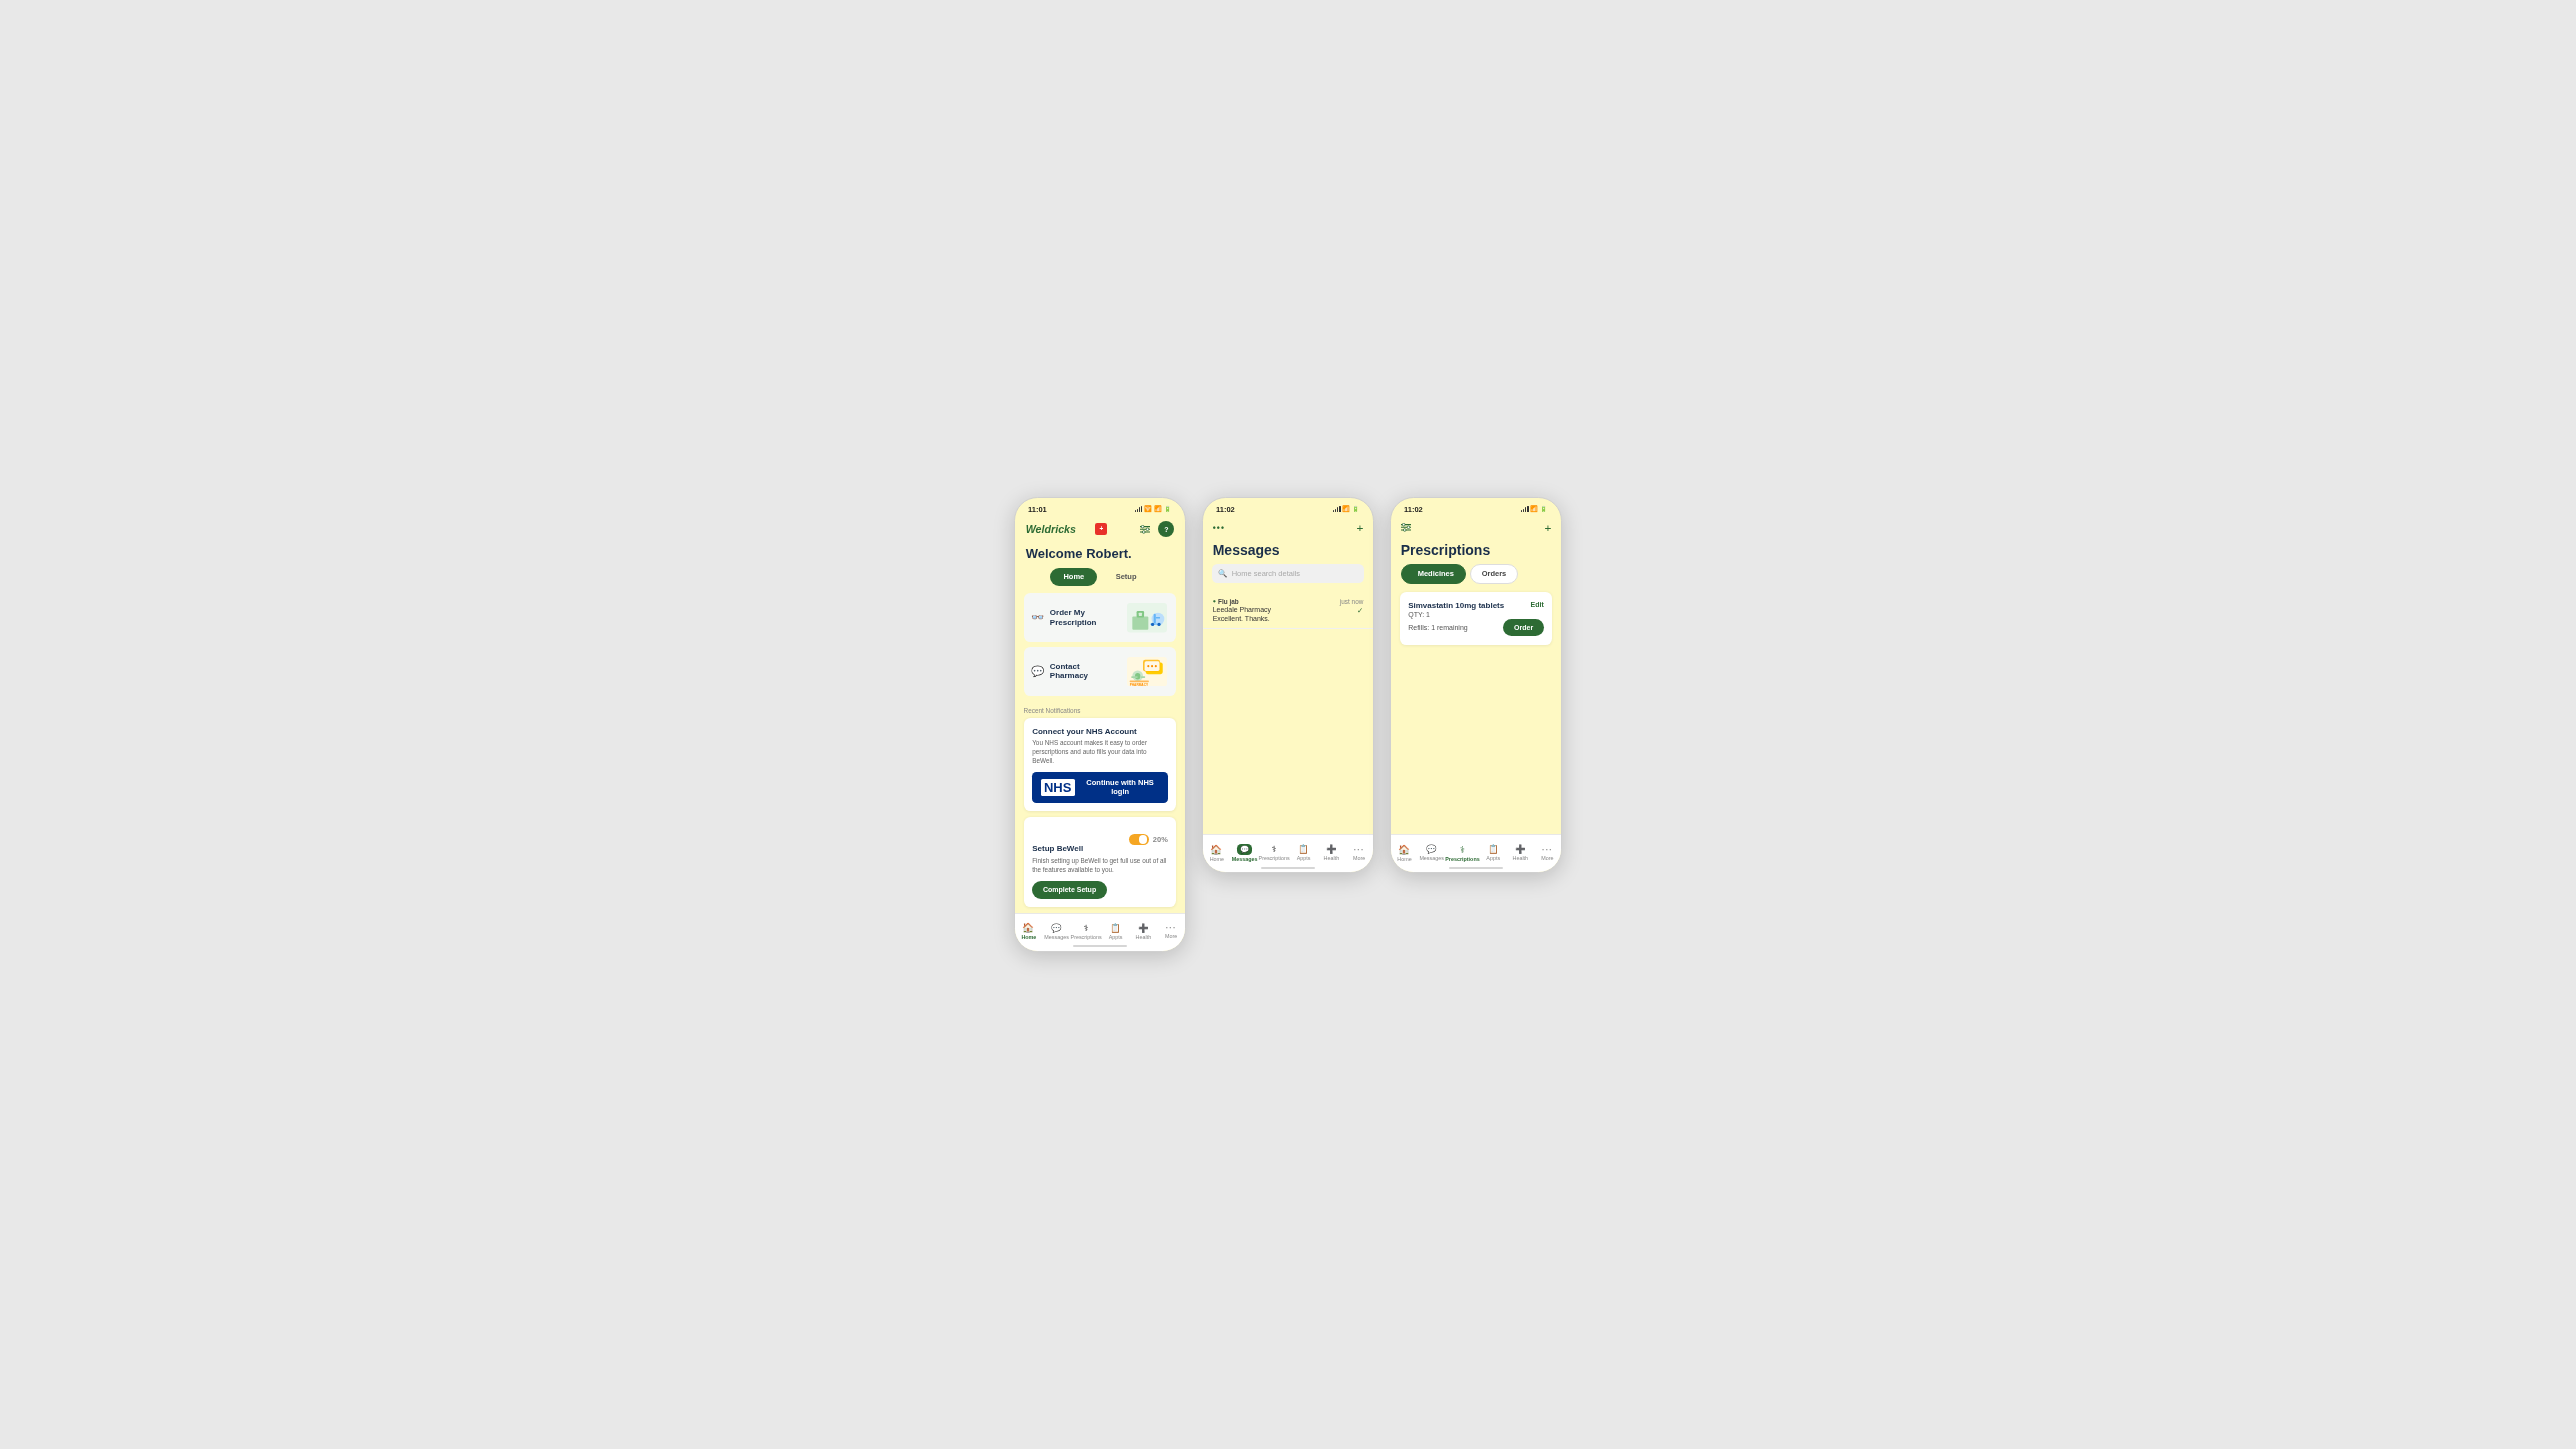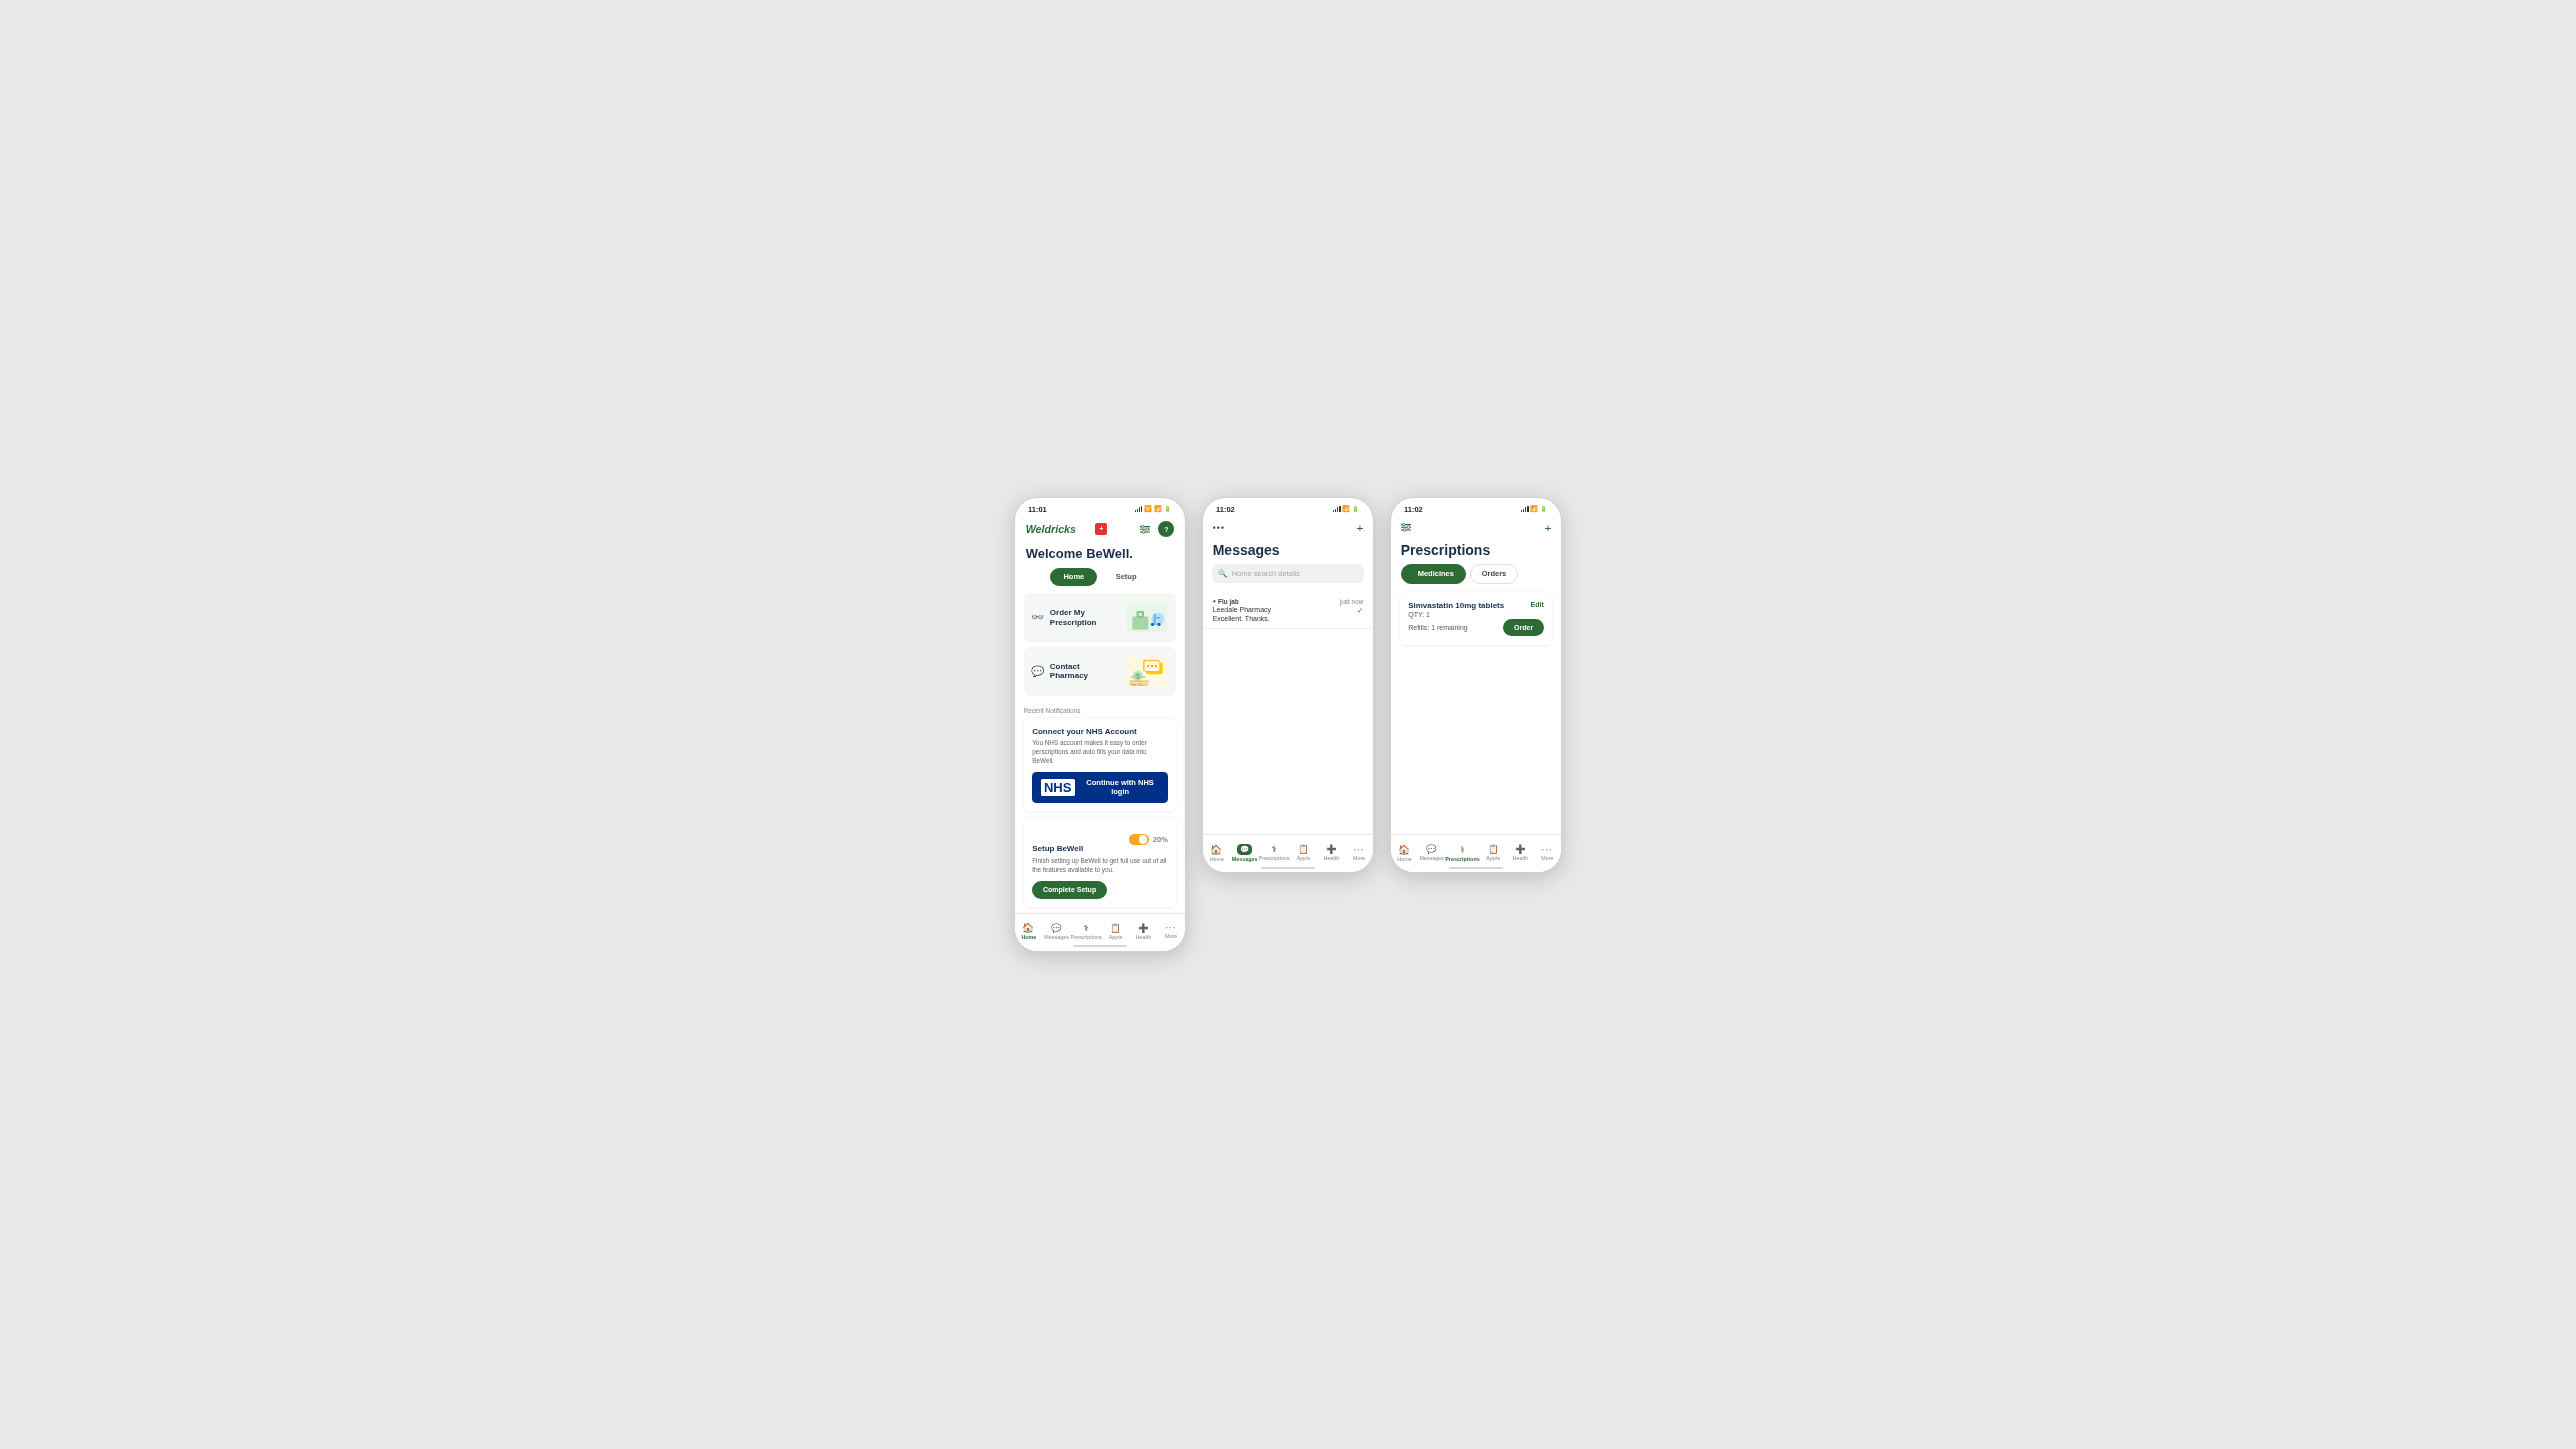--- a/index.html
+++ b/index.html
@@ -12,21 +12,21 @@
       font-family: -apple-system, BlinkMacSystemFont, 'Segoe UI', sans-serif;
       padding: 21.5px 10.7px;
     }
     .screenshots-container {
       display: flex;
       gap: 16px;
       align-items: flex-start;
       justify-content: center;
     }
     .phone-frame {
-      background: #ffffff;
+      background: #fef9c3;
       border-radius: 23.6px;
       box-shadow: 0 4.3px 21.5px rgba(0,0,0,0.18);
       width: 172px;
       min-height: 376px;
       overflow: hidden;
       position: relative;
       border: 0.5px solid #d0d0d0;
     }
     .status-bar {
       display: flex;
@@ -455,21 +455,21 @@
               <circle cx="14" cy="8" r="2.5" fill="white" stroke="#2d6b34" stroke-width="1.5"></circle>
               <circle cx="7" cy="13" r="2.5" fill="white" stroke="#2d6b34" stroke-width="1.5"></circle>
             </svg>
           </div>
           <div class="header-btn help-btn">
             <span>?</span>
           </div>
         </div>
       </div>
 
-      <div class="welcome-title">Welcome BeWell.</div>
+      <div class="welcome-title">Welcome Robert.</div>
 
       <div class="tab-row">
         <button class="tab-pill active">Home</button>
         <button class="tab-pill inactive">Setup</button>
       </div>
 
       <div class="action-cards">
         <div class="action-card">
           <div class="action-card-left">
             <span class="action-icon">👓</span>

